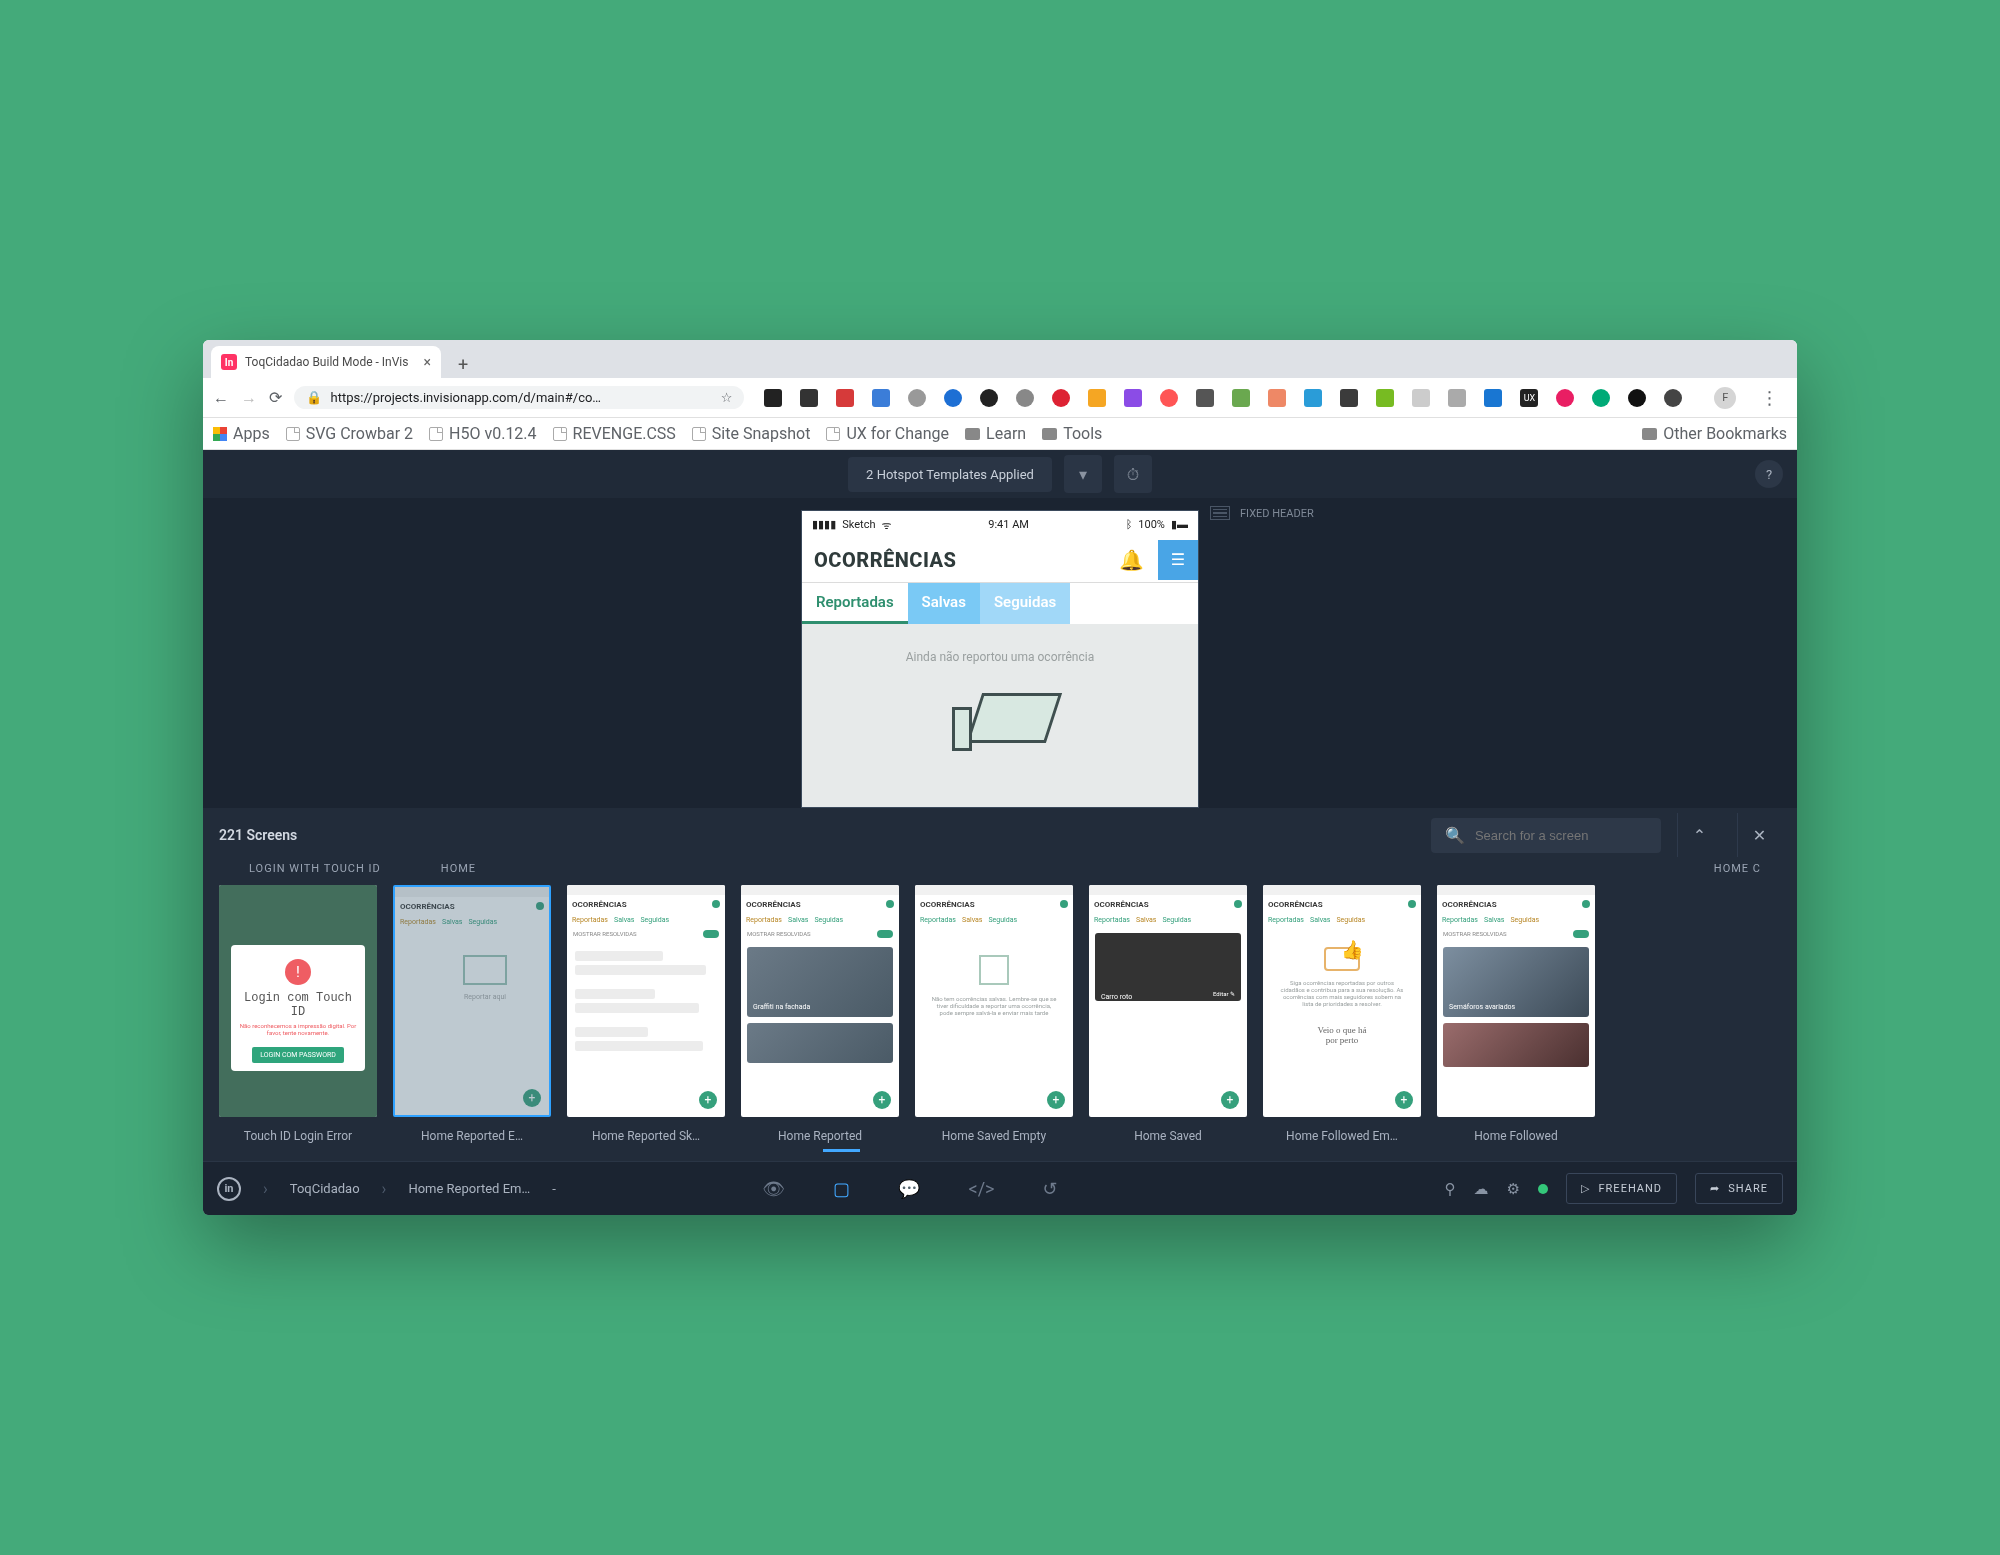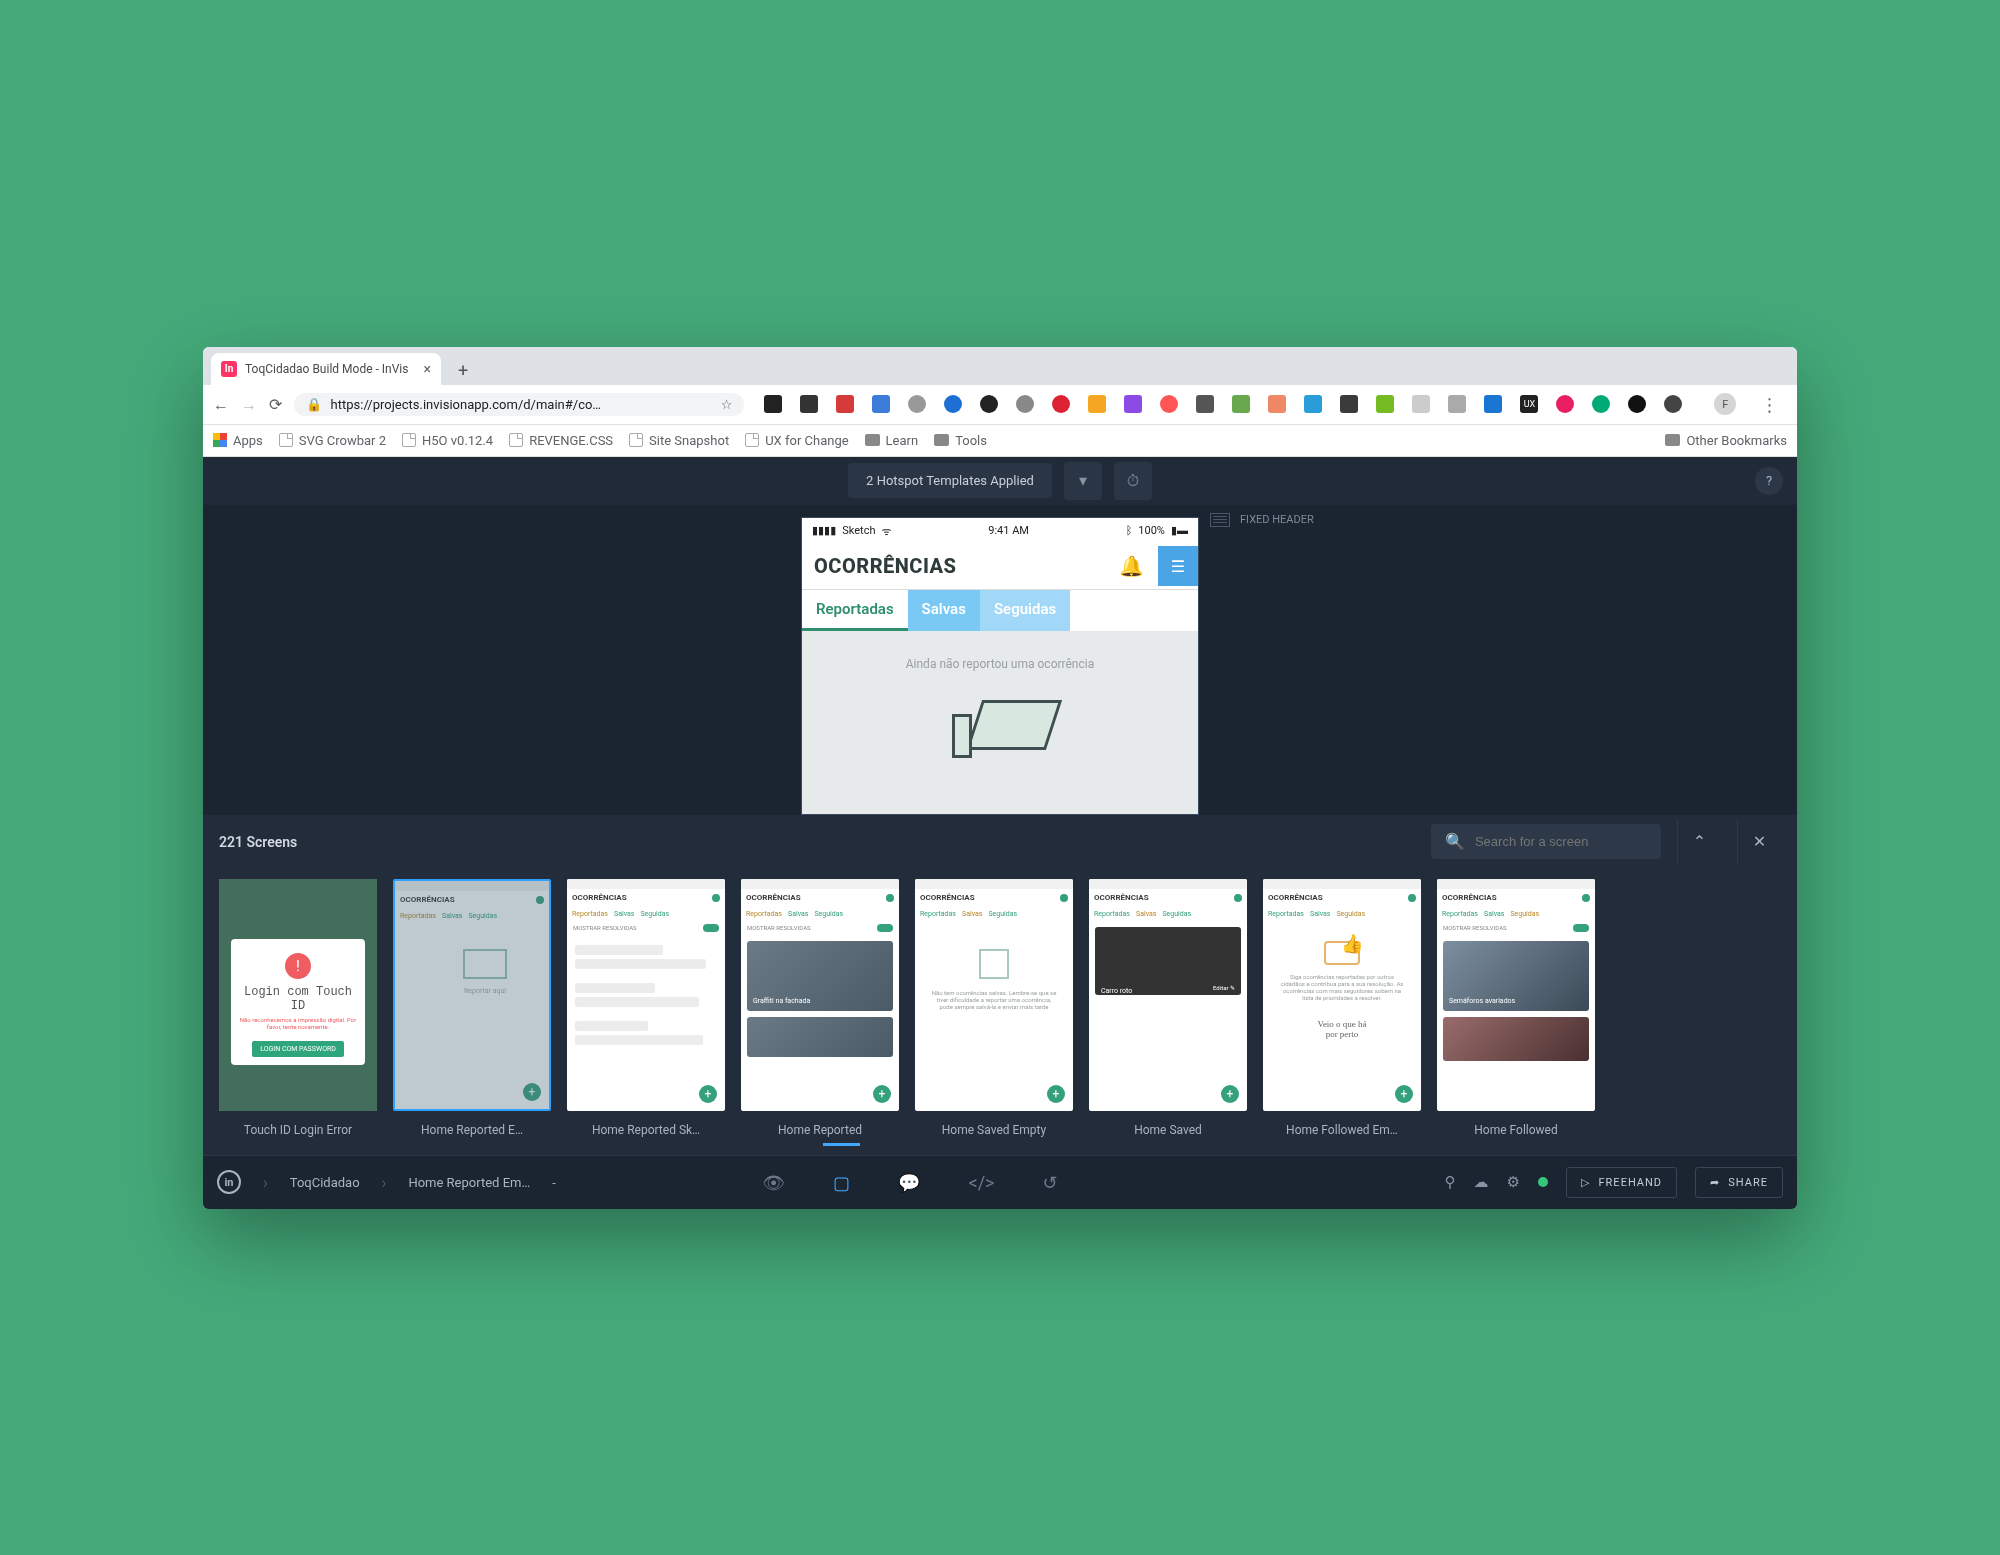--- a/index.html
+++ b/index.html
@@ -20,21 +20,21 @@
 .tab .favicon{width:16px;height:16px;background:#ff3365;border-radius:3px;color:#fff;font-size:10px;font-weight:bold;display:flex;align-items:center;justify-content:center;}
 .tab .close{margin-left:auto;font-size:14px;color:#666;}
 .newtab{width:28px;height:28px;display:flex;align-items:center;justify-content:center;font-size:18px;color:#555;}
 .toolbar { background:#fff; height:40px; border-bottom:1px solid #e0e0e0; display:flex; align-items:center; padding:0 10px; gap:12px;}
 .toolbar .nav-btn{color:#5f6368;font-size:16px;}
 .toolbar .nav-btn.disabled{color:#bcbcbc;}
 .address{flex:0 0 auto; display:flex;align-items:center;gap:8px;background:#f1f3f4;border-radius:14px;padding:4px 12px;font-size:13px;color:#202124;width:450px;}
 .address .lock{color:#5f6368;}
 .ext-row{display:flex;align-items:center;gap:18px;margin-left:8px;flex:1;}
 .ext{width:18px;height:18px;border-radius:3px;position:relative;}
-.bookmarks-bar{background:#fff;height:32px;border-bottom:1px solid #e0e0e0;display:flex;align-items:center;padding:0 10px;gap:16px;font-size:13px;color:#5f6368;}
+.bookmarks-bar{background:#fff;height:32px;border-bottom:1px solid #e0e0e0;display:flex;align-items:center;padding:0 10px;gap:16px;font-size:16px;color:#5f6368;}
 .bm{display:flex;align-items:center;gap:6px;}
 .bm .page-i{width:14px;height:14px;border:1px solid #aaa;border-radius:2px;position:relative;}
 .bm .page-i::after{content:"";position:absolute;top:0;right:0;width:4px;height:4px;border-left:1px solid #aaa;border-bottom:1px solid #aaa;}
 .bm .folder-i{width:15px;height:12px;background:#888;border-radius:2px;}
 .bookmarks-bar .spacer{flex:1;}
 
 .app{background:#1b2431;color:#c5ccd6;}
 .app-topbar{height:48px;background:#202a38;display:flex;align-items:center;justify-content:center;gap:12px;position:relative;}
 .hotspot-pill{background:#2a3545;color:#c8cfd9;font-size:13px;padding:10px 18px;border-radius:4px;}
 .top-sq{width:38px;height:38px;background:#2a3545;border-radius:4px;display:flex;align-items:center;justify-content:center;color:#8a93a0;}
@@ -272,20 +272,25 @@
           <span>🔍</span>
           <input placeholder="Search for a screen" style="">
         </div>
         <div class="dh-icon">
             <span>⌃</span>
           </div>
         <div class="dh-icon">
             <span>✕</span>
           </div>
       </div>
+      <div class="section-labels">
+        <span>LOGIN WITH TOUCH ID</span>
+        <span style="margin-left:36px;">HOME</span>
+        <span style="margin-left:auto;margin-right:-10px;">HOME C</span>
+      </div>
 
       <div class="thumbs-row">
 
         <div class="thumb">
           <div class="tframe" style="background:#eaf3ef;">
             <div class="t-dim"></div>
             <div class="t-modal">
               <div class="warn">!</div>
               <div class="mt">Login com Touch ID</div>
               <div class="ms">Não reconhecemos a impressão digital. Por favor, tente novamente.</div>

